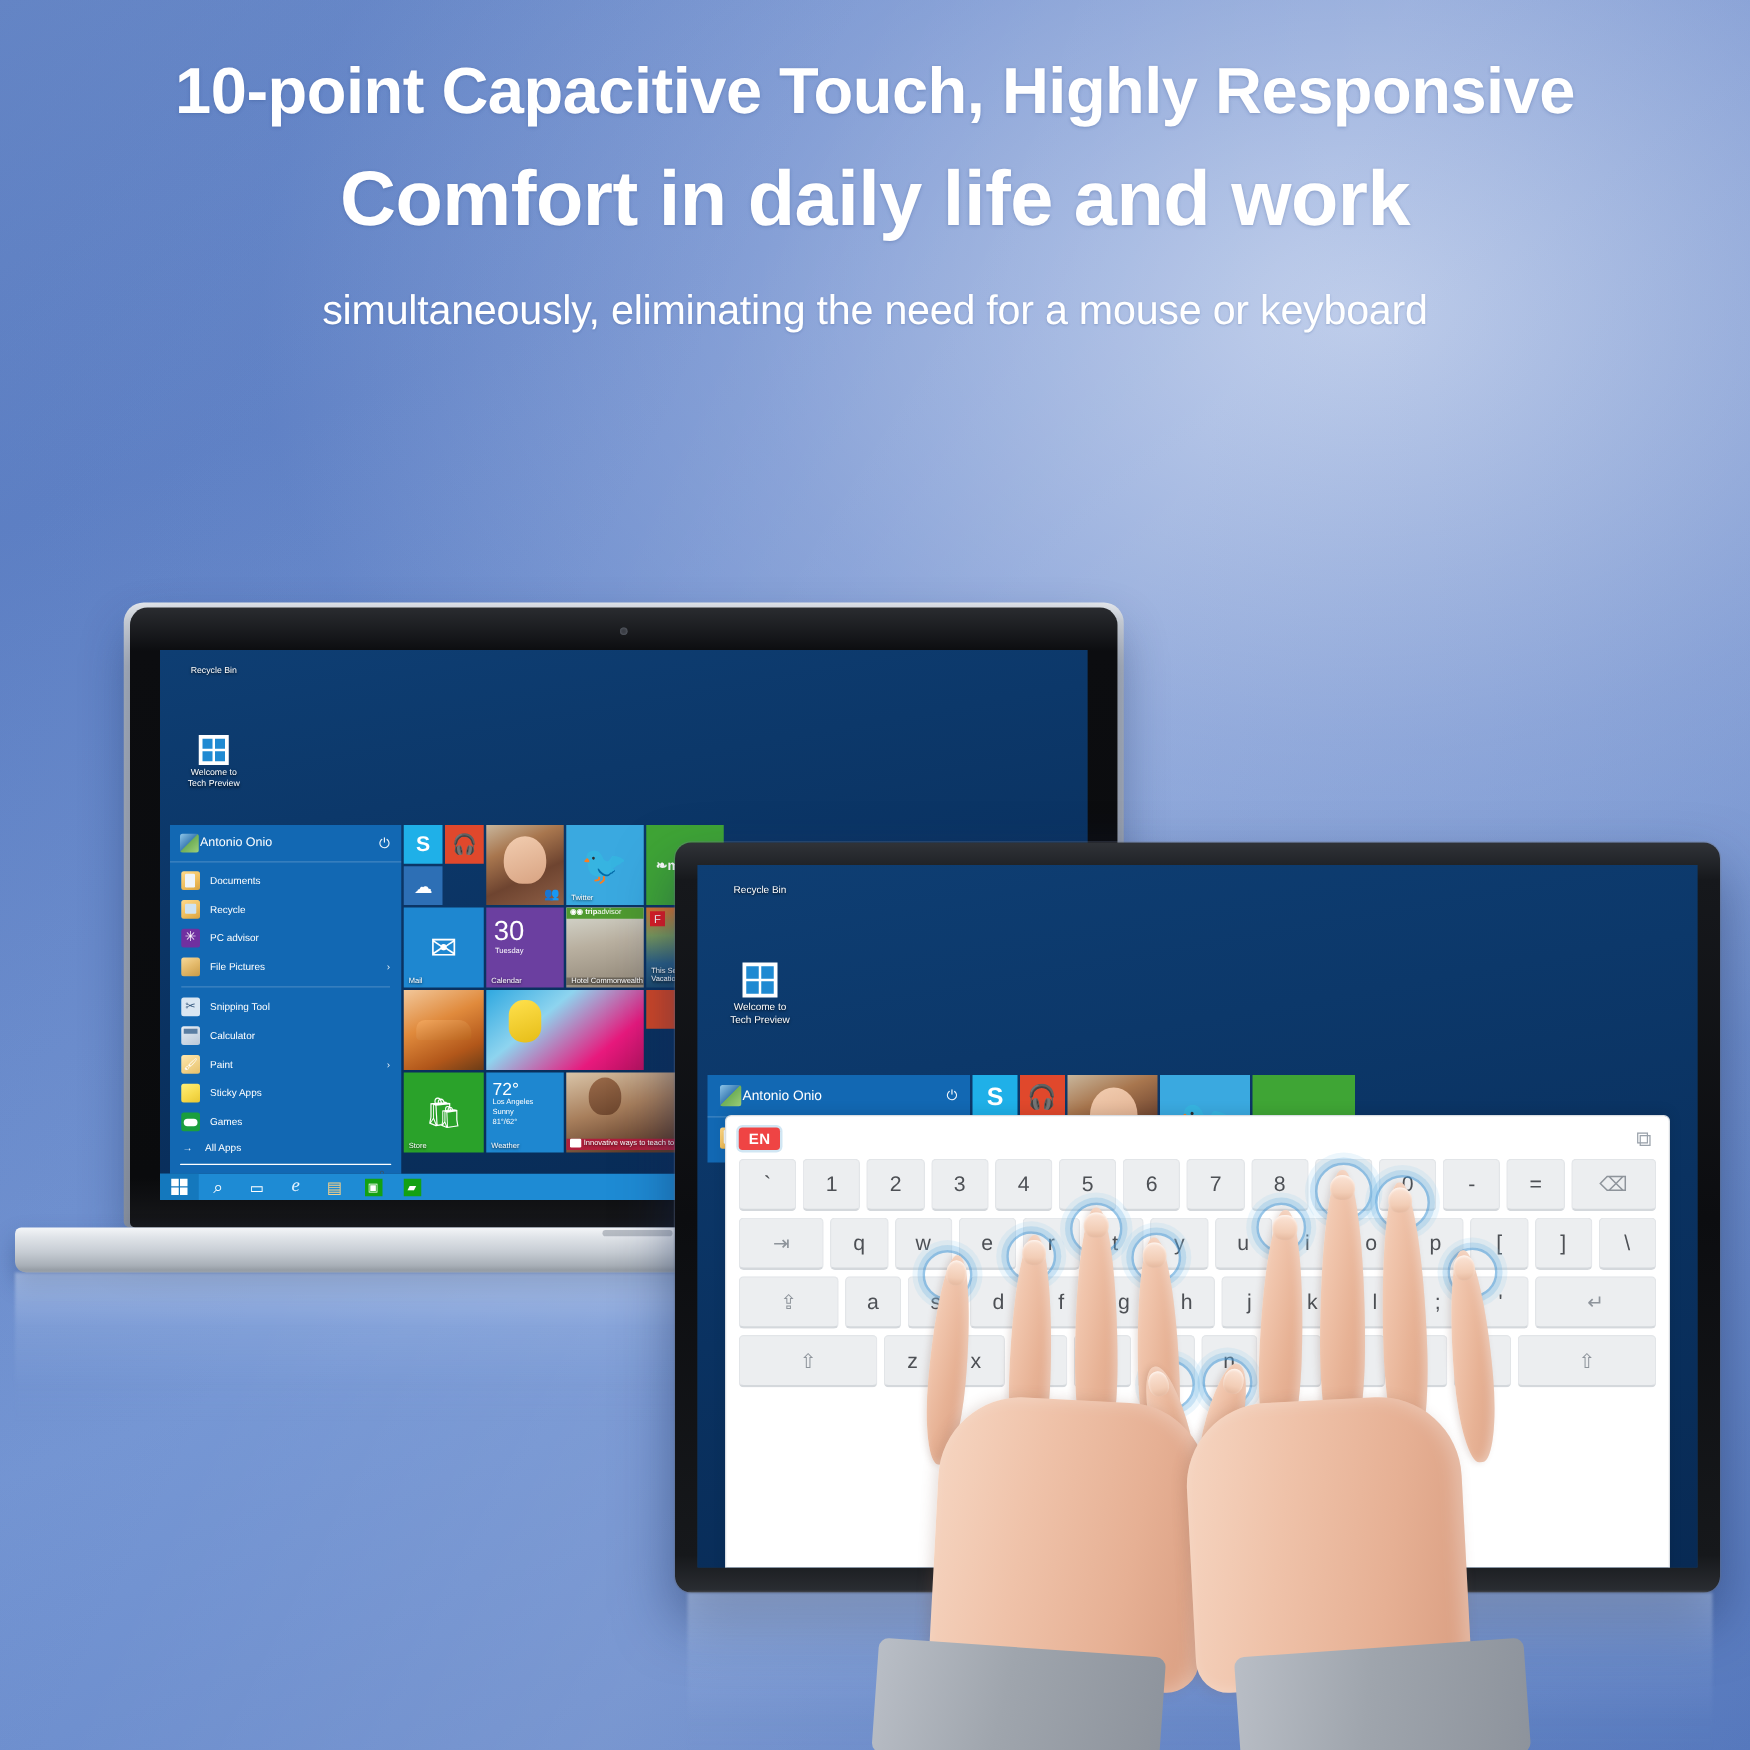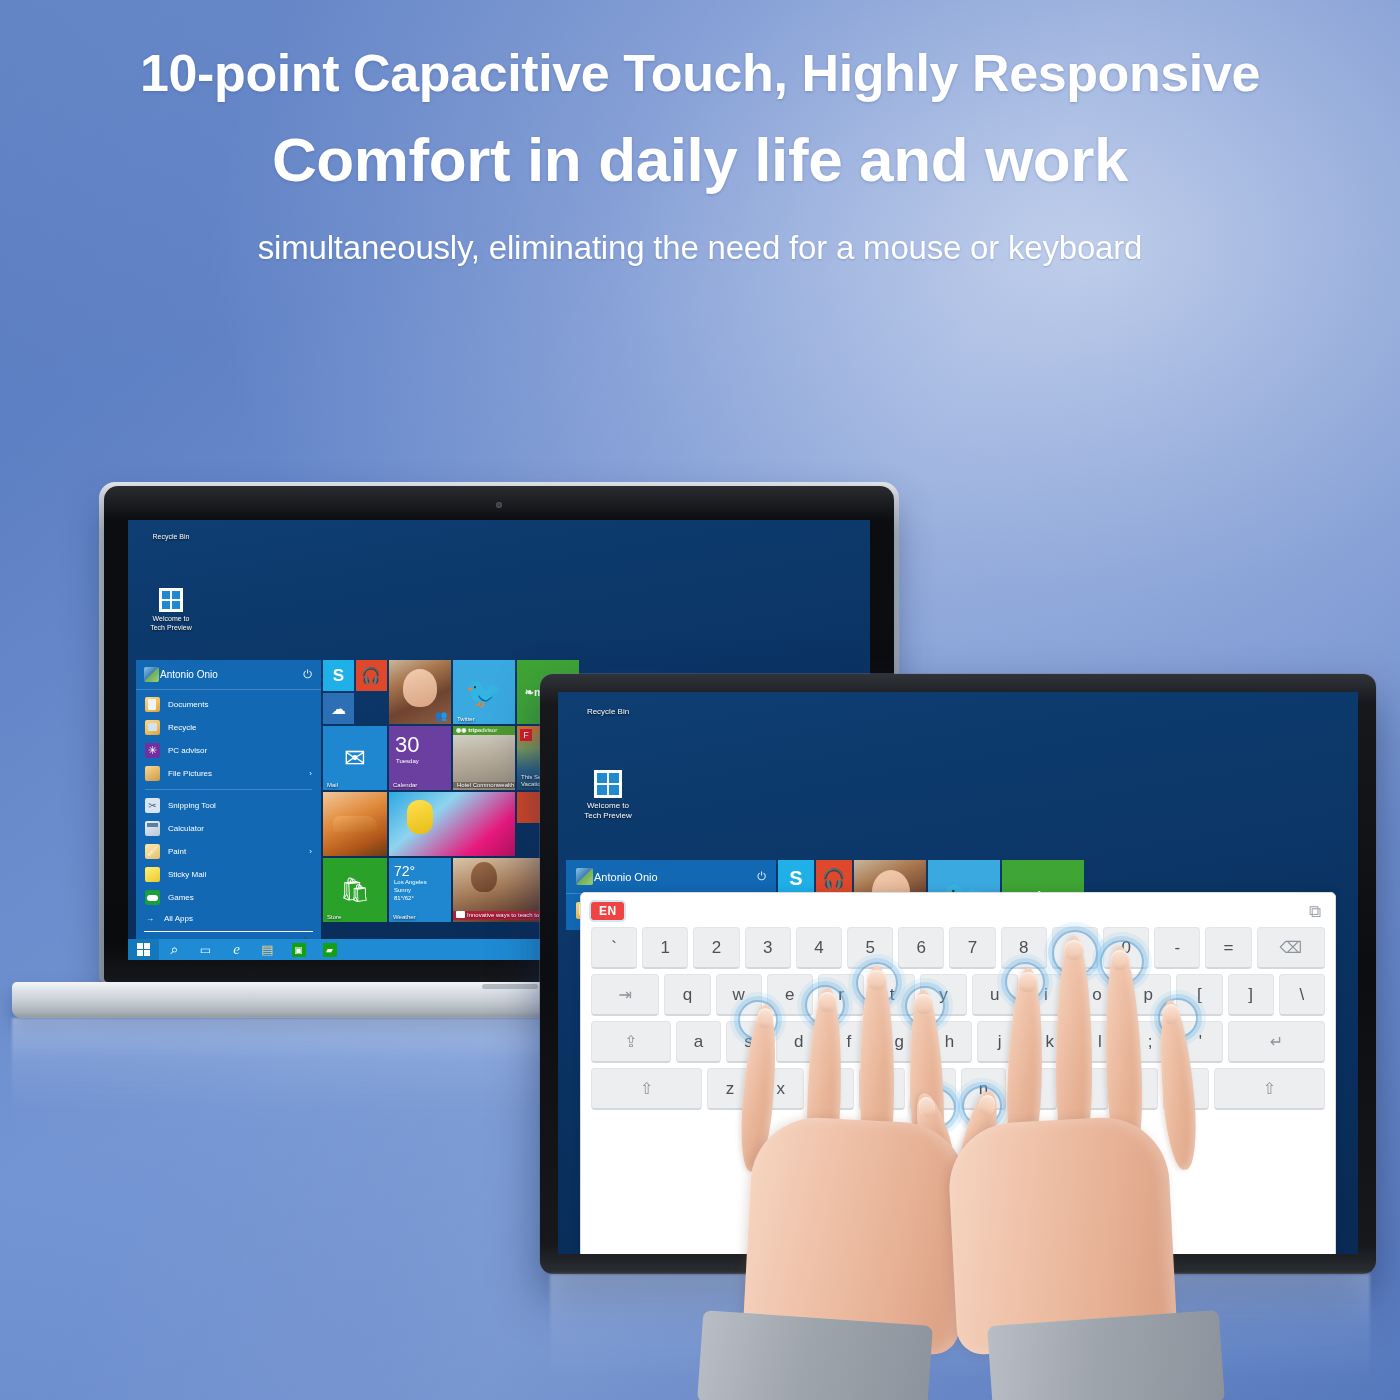--- a/index.html
+++ b/index.html
@@ -279,21 +279,21 @@
                   <span class="ic ic-calc"></span>
                   <span class="lbl">Calculator</span>
                 </div>
               <div class="sm-item">
                   <span class="ic ic-paint"></span>
                   <span class="lbl">Paint</span>
                   <span class="chev">›</span>
                 </div>
               <div class="sm-item">
                   <span class="ic ic-sticky"></span>
-                  <span class="lbl">Sticky Mail</span>
+                  <span class="lbl">Sticky Apps</span>
                 </div>
               <div class="sm-item">
                   <span class="ic ic-games"></span>
                   <span class="lbl">Games</span>
                 </div>
             </div>
             <div class="sm-allapps">
               <span>→</span>
               <span>All Apps</span>
             </div>

